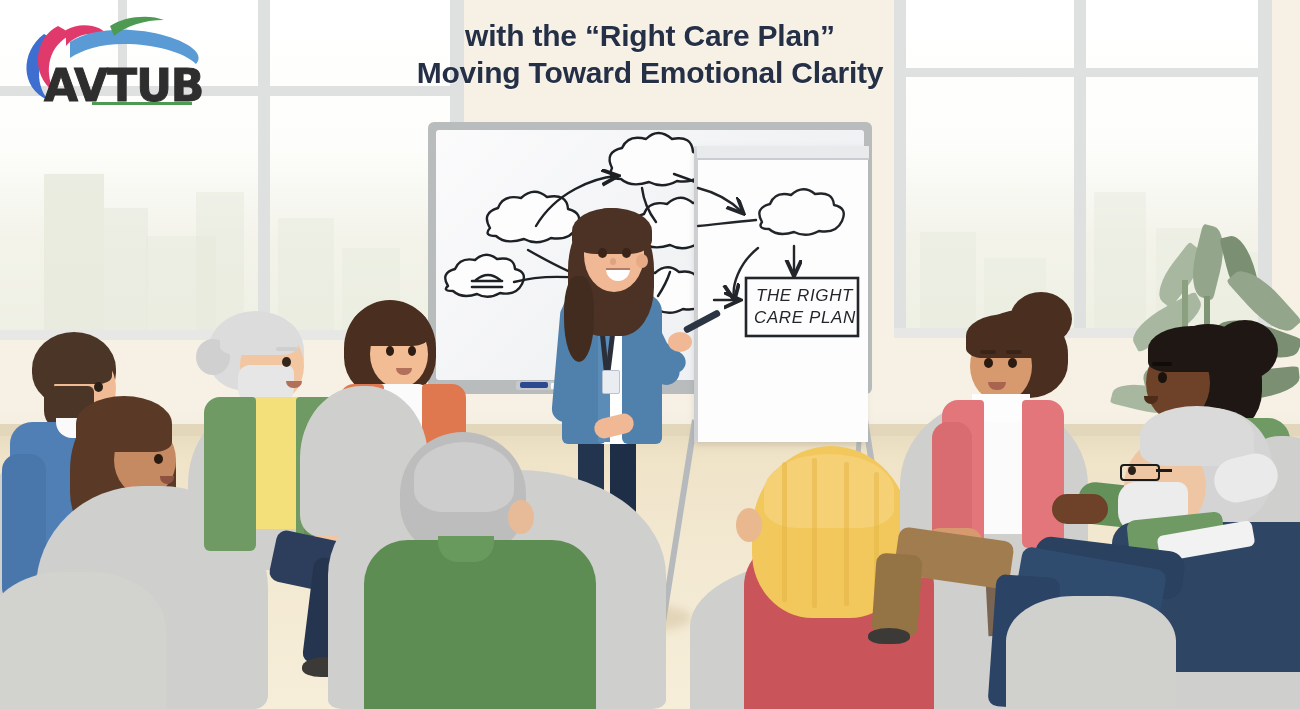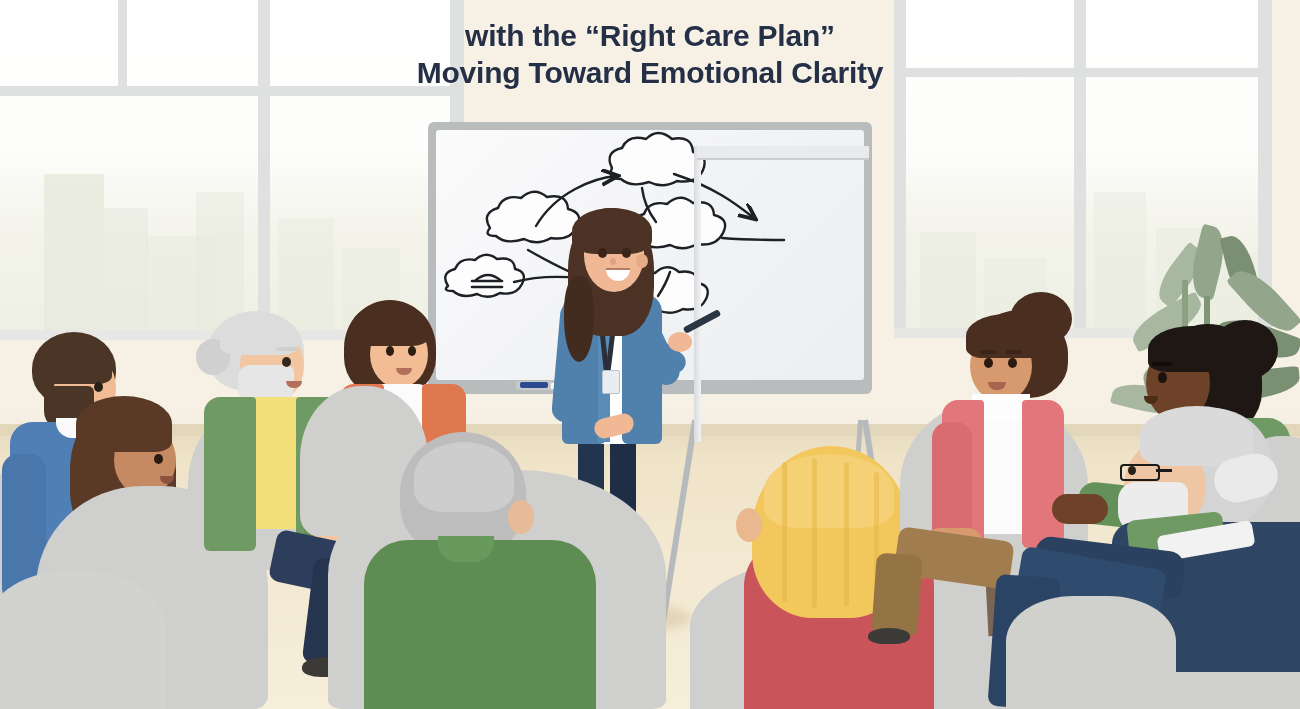--- a/index.html
+++ b/index.html
@@ -122,20 +122,31 @@
     <div class="abs" style="left:62px;top:30px;width:6px;height:150px;background:#8aa07f;"></div>
     <div class="abs" style="left:84px;top:46px;width:6px;height:134px;background:#7f9674;"></div>
     <div class="abs" style="left:46px;top:176px;width:92px;height:44px;background:#4e3529;border-radius:6px 6px 18px 18px;"></div>
   </div>
 
   <div class="abs" id="title">
     <div>with the “Right Care Plan”</div>
     <div>Moving Toward Emotional Clarity</div>
   </div>
 
+  <div class="abs" id="logo">
+    <svg width="196" height="96" viewBox="0 0 196 96">
+      <path d="M30 22 C6 40, 6 76, 34 88 C20 70, 22 44, 44 30 Z" fill="#3e6fd0"></path>
+      <path d="M44 14 C20 26, 16 62, 40 80 C30 58, 34 34, 58 22 Z" fill="#e03a6d"></path>
+      <path d="M52 18 C66 10, 88 12, 96 26 C80 18, 62 22, 52 34 Z" fill="#e03a6d"></path>
+      <path d="M56 30 C76 16, 120 14, 152 24 C180 32, 190 44, 182 52 C170 40, 140 32, 110 32 C86 32, 68 38, 56 46 Z" fill="#5b9bd5"></path>
+      <path d="M96 14 C110 4, 136 2, 150 8 C130 8, 112 14, 100 24 Z" fill="#4f9a52"></path>
+      <rect x="78" y="90" width="100" height="3" fill="#4f9a52"></rect>
+    </svg>
+    <div class="abs" id="logo-text">AVTUB</div>
+  </div>
 
   <div class="abs" id="wb-frame"></div>
   <div class="abs" id="wb-face">
     <svg class="ink" width="428" height="250" viewBox="0 0 428 250">
       <g fill="#fdfdfd" stroke="#1d2125" stroke-width="2.4" stroke-linejoin="round">
 
         <path d="M176 38 q-8-16 10-20 q6-14 24-9 q12-12 26 0 q20-4 21 13 q16 3 10 18 q-6 14-26 11 q-14 8-28 1 q-18 6-28-3 q-14 0-9-11z"></path>
 
         <path d="M54 98 q-9-15 8-20 q5-14 23-10 q13-12 26-1 q20-4 21 12 q16 4 9 18 q-7 14-26 11 q-14 8-27 1 q-18 6-28-3 q-13 0-6-8z"></path>
 
@@ -170,20 +181,40 @@
   </div>
   <div class="abs" id="wb-tray"></div>
   <div class="abs marker" style="left:520px;width:28px;background:#2b4a8f;"></div>
   <div class="abs marker" style="left:550px;width:26px;background:#fafafa;border:1px solid #ccc;"></div>
   <div class="abs marker" style="left:578px;width:26px;background:#cf3434;"></div>
 
   <div class="abs easel-leg" style="left:692px;top:420px;width:6px;height:225px;transform:rotate(9deg);transform-origin:top center;"></div>
   <div class="abs easel-leg" style="left:862px;top:420px;width:6px;height:225px;transform:rotate(-9deg);transform-origin:top center;"></div>
   <div class="abs easel-leg" style="left:858px;top:420px;width:5px;height:170px;transform:rotate(4deg);transform-origin:top center;"></div>
   <div class="abs" id="fc-spine"></div>
+  <div class="abs" id="fc-paper">
+    <svg class="ink" width="170" height="294" viewBox="0 0 170 294">
+      <path d="M64 74 q-8-14 8-18 q5-13 21-9 q12-11 24-1 q18-3 19 11 q14 3 8 16 q-6 13-23 10 q-13 7-25 1 q-16 5-25-3 q-12 0-7-7z" fill="#fdfdfd" stroke="#22262b" stroke-width="2.4" stroke-linejoin="round"></path>
+      <g stroke="#22262b" stroke-width="2.4" fill="none" stroke-linecap="round">
+        <path d="M0 40 C24 46, 36 56, 44 64" marker-end="url(#ah2)"></path>
+        <path d="M0 78 C20 76, 36 74, 58 72"></path>
+        <path d="M96 98 L96 126" marker-end="url(#ah2)"></path>
+        <path d="M60 100 C40 116, 34 138, 36 150" marker-end="url(#ah2)"></path>
+        <path d="M16 152 L40 152" marker-end="url(#ah2)"></path>
+      </g>
+      <rect x="48" y="130" width="112" height="58" fill="none" stroke="#22262b" stroke-width="2.6"></rect>
+      <defs>
+        <marker id="ah2" markerWidth="8" markerHeight="8" refX="6" refY="3.2" orient="auto">
+          <path d="M0,0 L7,3.2 L0,6.4" fill="none" stroke="#22262b" stroke-width="1.6"></path>
+        </marker>
+      </defs>
+    </svg>
+    <div class="abs" style="left:58px;top:138px;width:100px;font-family:'Liberation Sans',sans-serif;font-size:17px;font-style:italic;color:#22262b;letter-spacing:.6px;">THE RIGHT</div>
+    <div class="abs" style="left:56px;top:160px;width:110px;font-family:'Liberation Sans',sans-serif;font-size:17px;font-style:italic;color:#22262b;letter-spacing:.6px;">CARE PLAN</div>
+  </div>
   <div class="abs" id="fc-clip"></div>
 
   <div class="abs" style="left:536px;top:190px;width:200px;height:460px;">
     <div class="abs floor-shadow" style="left:16px;top:412px;width:140px;height:32px;"></div>
 
     <div class="abs leg" style="left:42px;top:236px;width:26px;height:184px;background:#23344f;"></div>
     <div class="abs leg" style="left:74px;top:236px;width:26px;height:184px;background:#1e2e46;"></div>
     <div class="abs shoe" style="left:30px;top:414px;width:46px;height:22px;background:#1f2b3e;"></div>
     <div class="abs shoe" style="left:76px;top:414px;width:48px;height:22px;background:#26334a;"></div>
 

